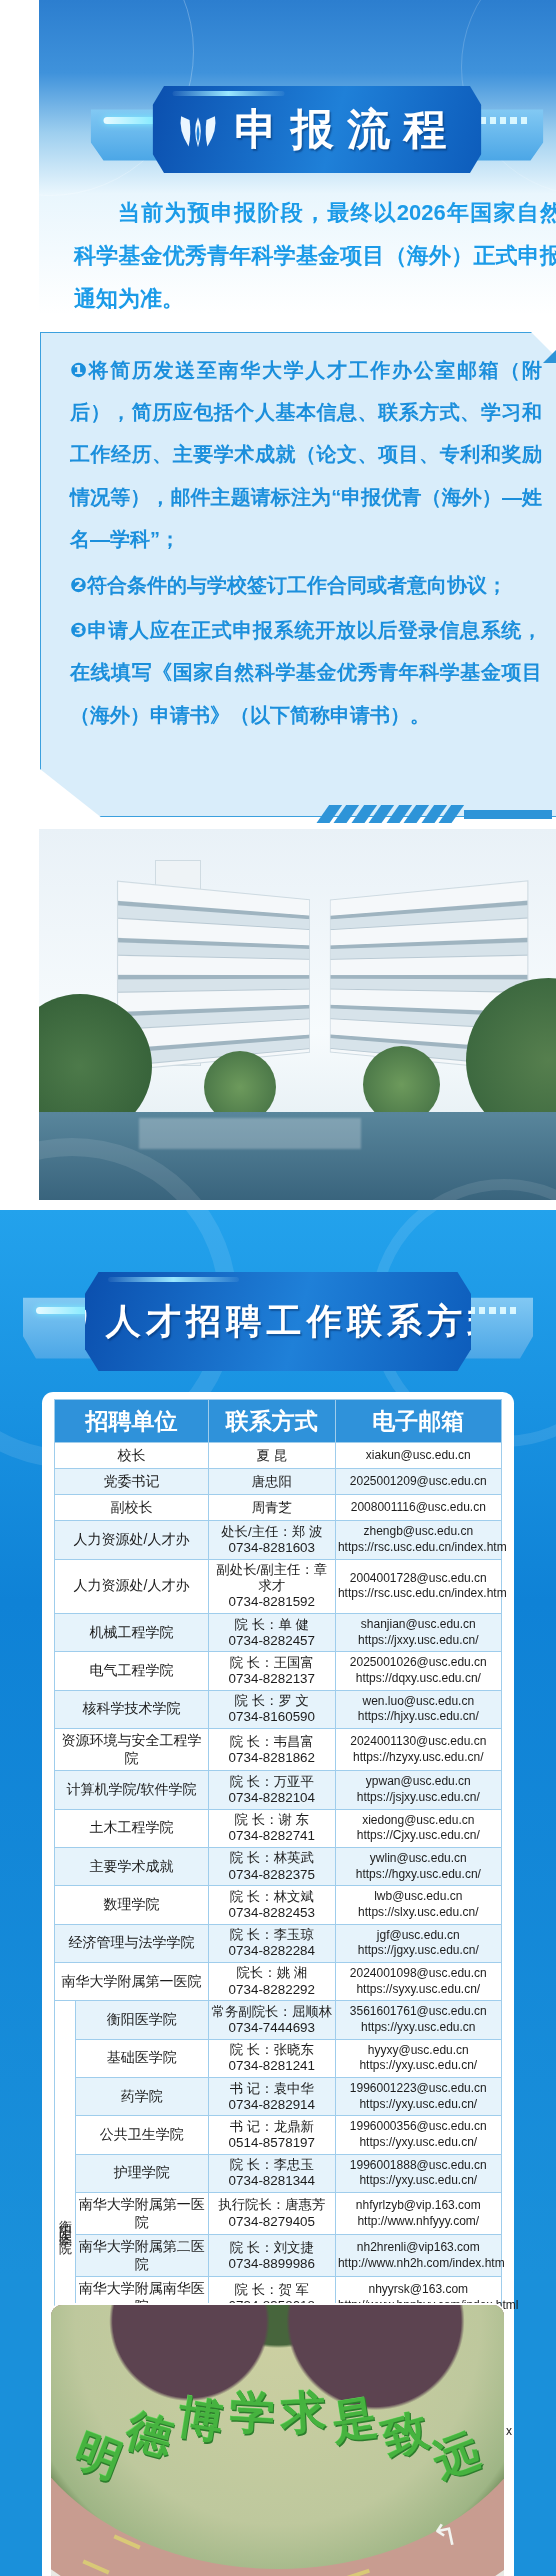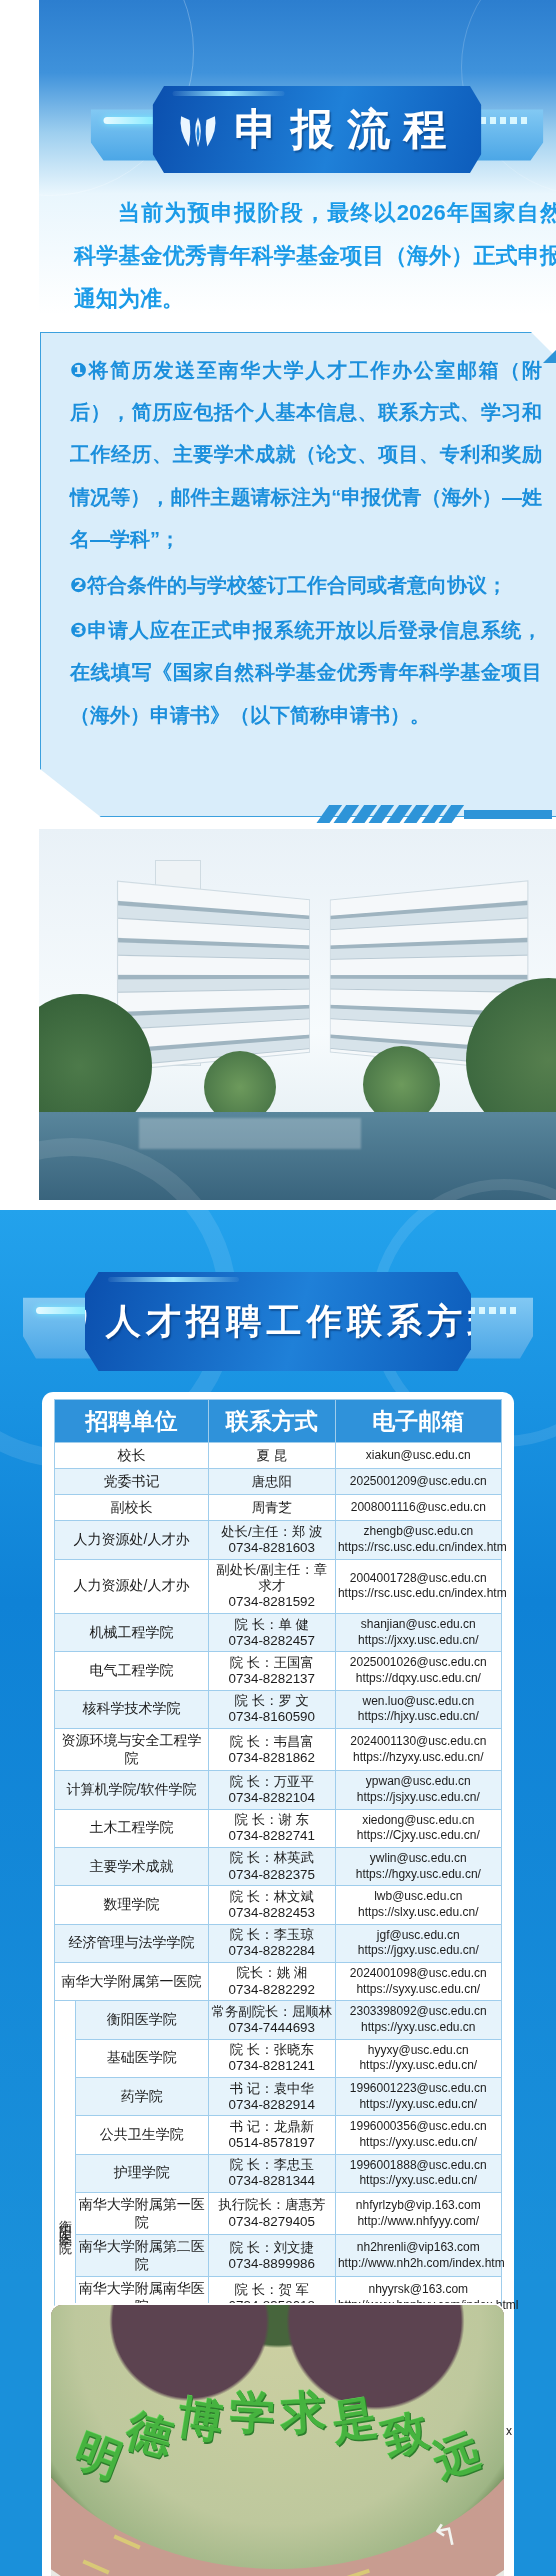--- a/index.html
+++ b/index.html
@@ -380,21 +380,21 @@
             </td>
           </tr>
           <tr data-interactable="false" class="alt">
             <td rowspan="11" class="gcell" data-interactable="false">衡阳医学院</td>
             <td class="ucell" data-interactable="false">衡阳医学院</td>
             <td class="ccell" data-interactable="false">
               <div>常务副院长：屈顺林</div>
               <div>0734-7444693</div>
             </td>
             <td class="ecell" data-interactable="false">
-              <div>2303398092@usc.edu.cn</div>
+              <div>3561601761@usc.edu.cn</div>
               <div>https://yxy.usc.edu.cn</div>
             </td>
           </tr>
           <tr data-interactable="false">
             <td class="ucell" data-interactable="false">基础医学院</td>
             <td class="ccell" data-interactable="false">
               <div>院  长：张晓东</div>
               <div>0734-8281241</div>
             </td>
             <td class="ecell" data-interactable="false">

